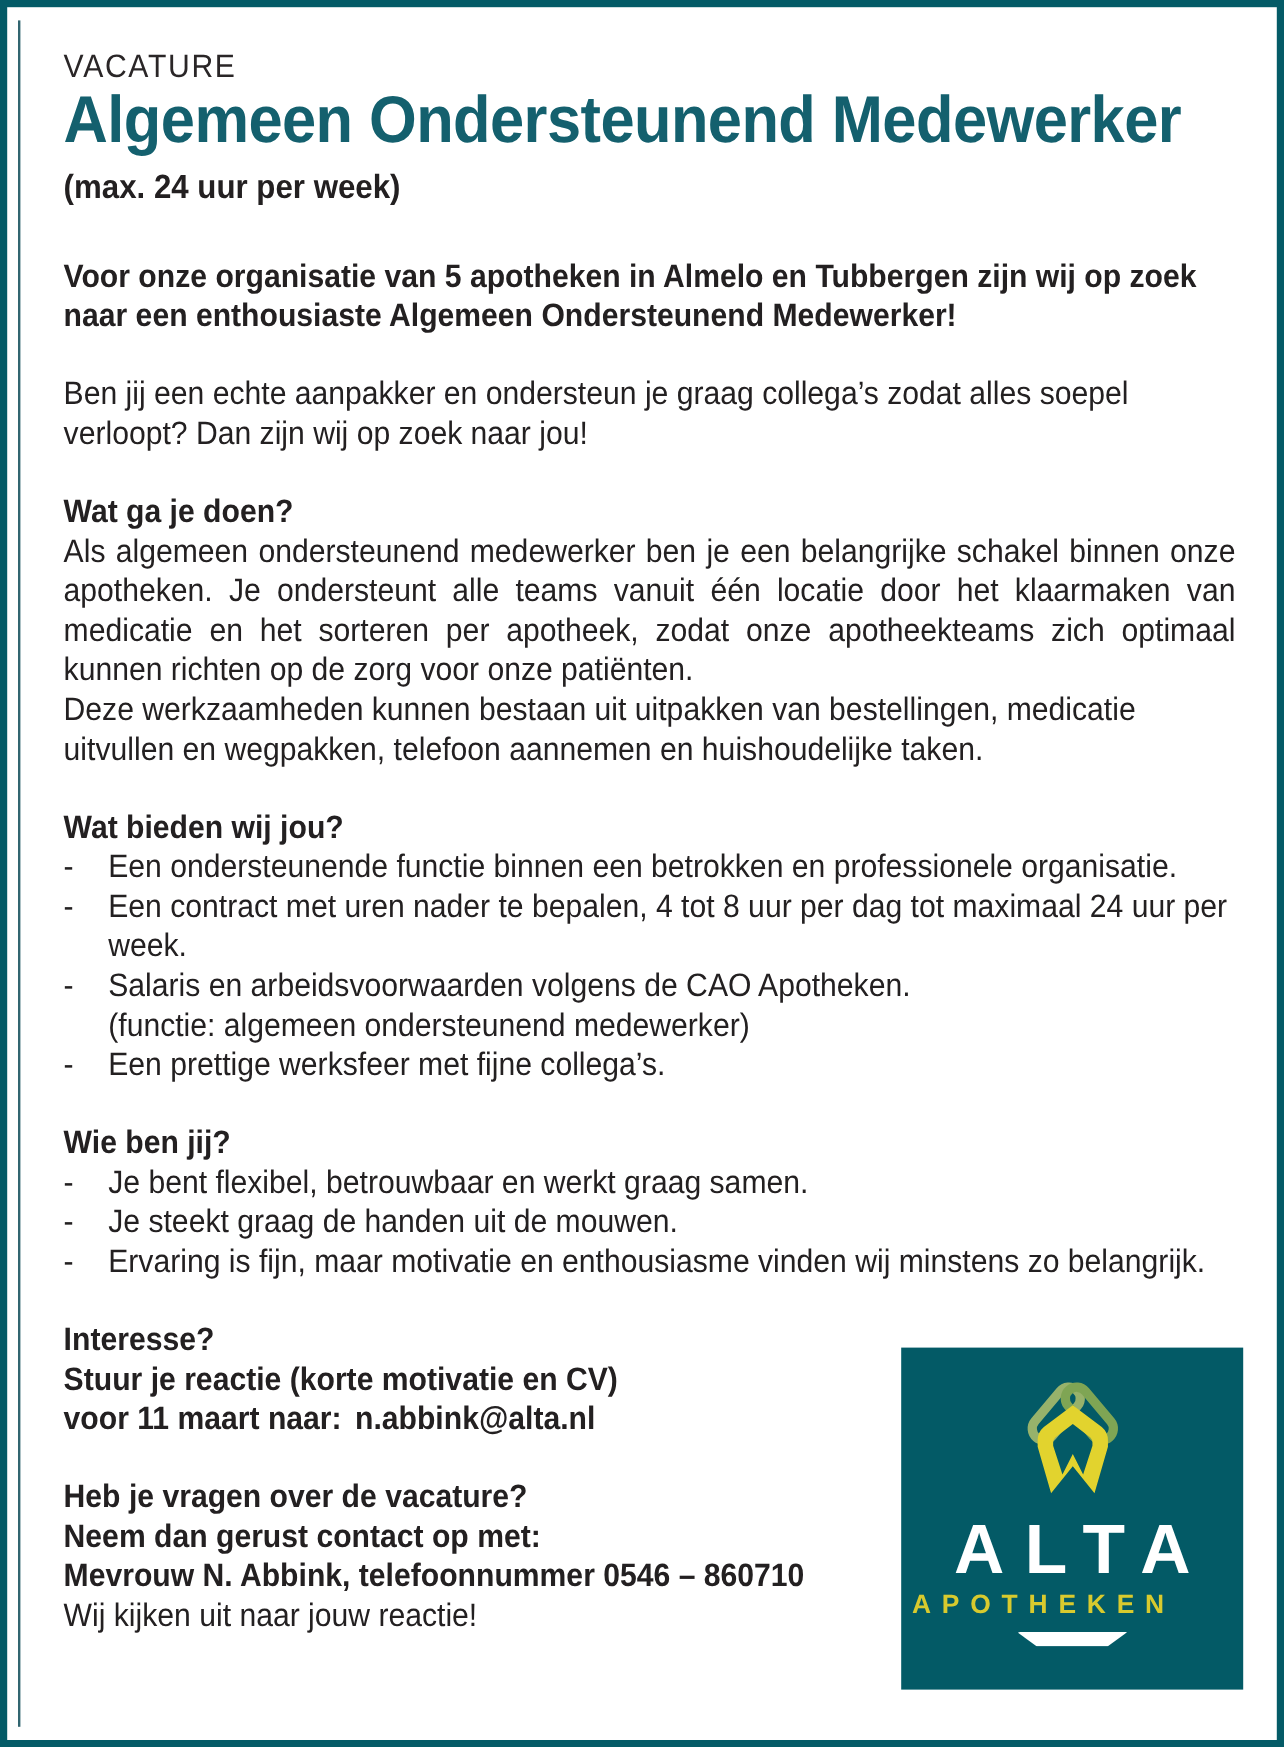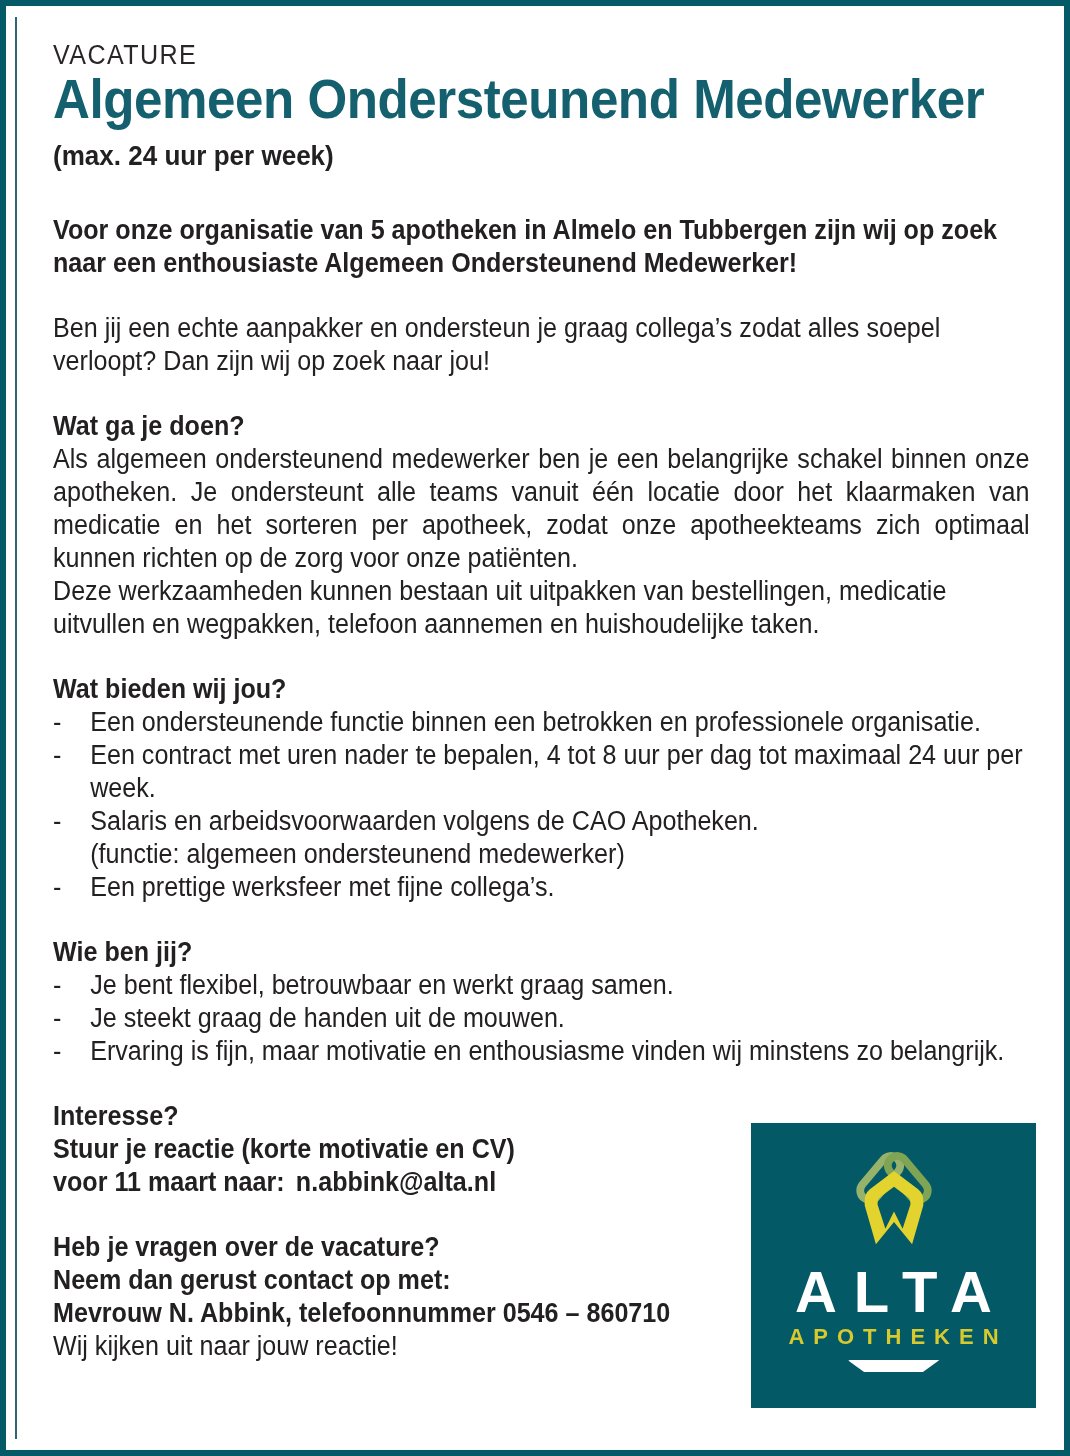--- a/index.html
+++ b/index.html
@@ -54,21 +54,21 @@
   }
   .logo-icon { position:absolute; left:50%; top:24px; transform:translateX(-50%); }
   .logo-name {
     position:absolute; top:140px; left:0; width:100%;
     text-align:center; padding-left:17px; box-sizing:border-box;
     color:#ffffff; font-weight:bold; font-size:58px; line-height:58px;
     letter-spacing:17px;
   }
   .logo-tagline {
     position:absolute; top:201px; left:0; width:100%;
-    text-align:center; padding-left:9px; box-sizing:border-box;
+    text-align:left; padding-left:9px; box-sizing:border-box;
     color:#d8ca2e; font-weight:bold; font-size:22px; line-height:26px;
     letter-spacing:9px;
   }
   .logo-bar {
     position:absolute; top:237px; left:50%; transform:translateX(-50%);
     width:92px; height:12px; background:#ffffff;
     clip-path:polygon(0 0, 100% 0, 82% 100%, 18% 100%);
     border-radius:2px;
   }
 </style>

